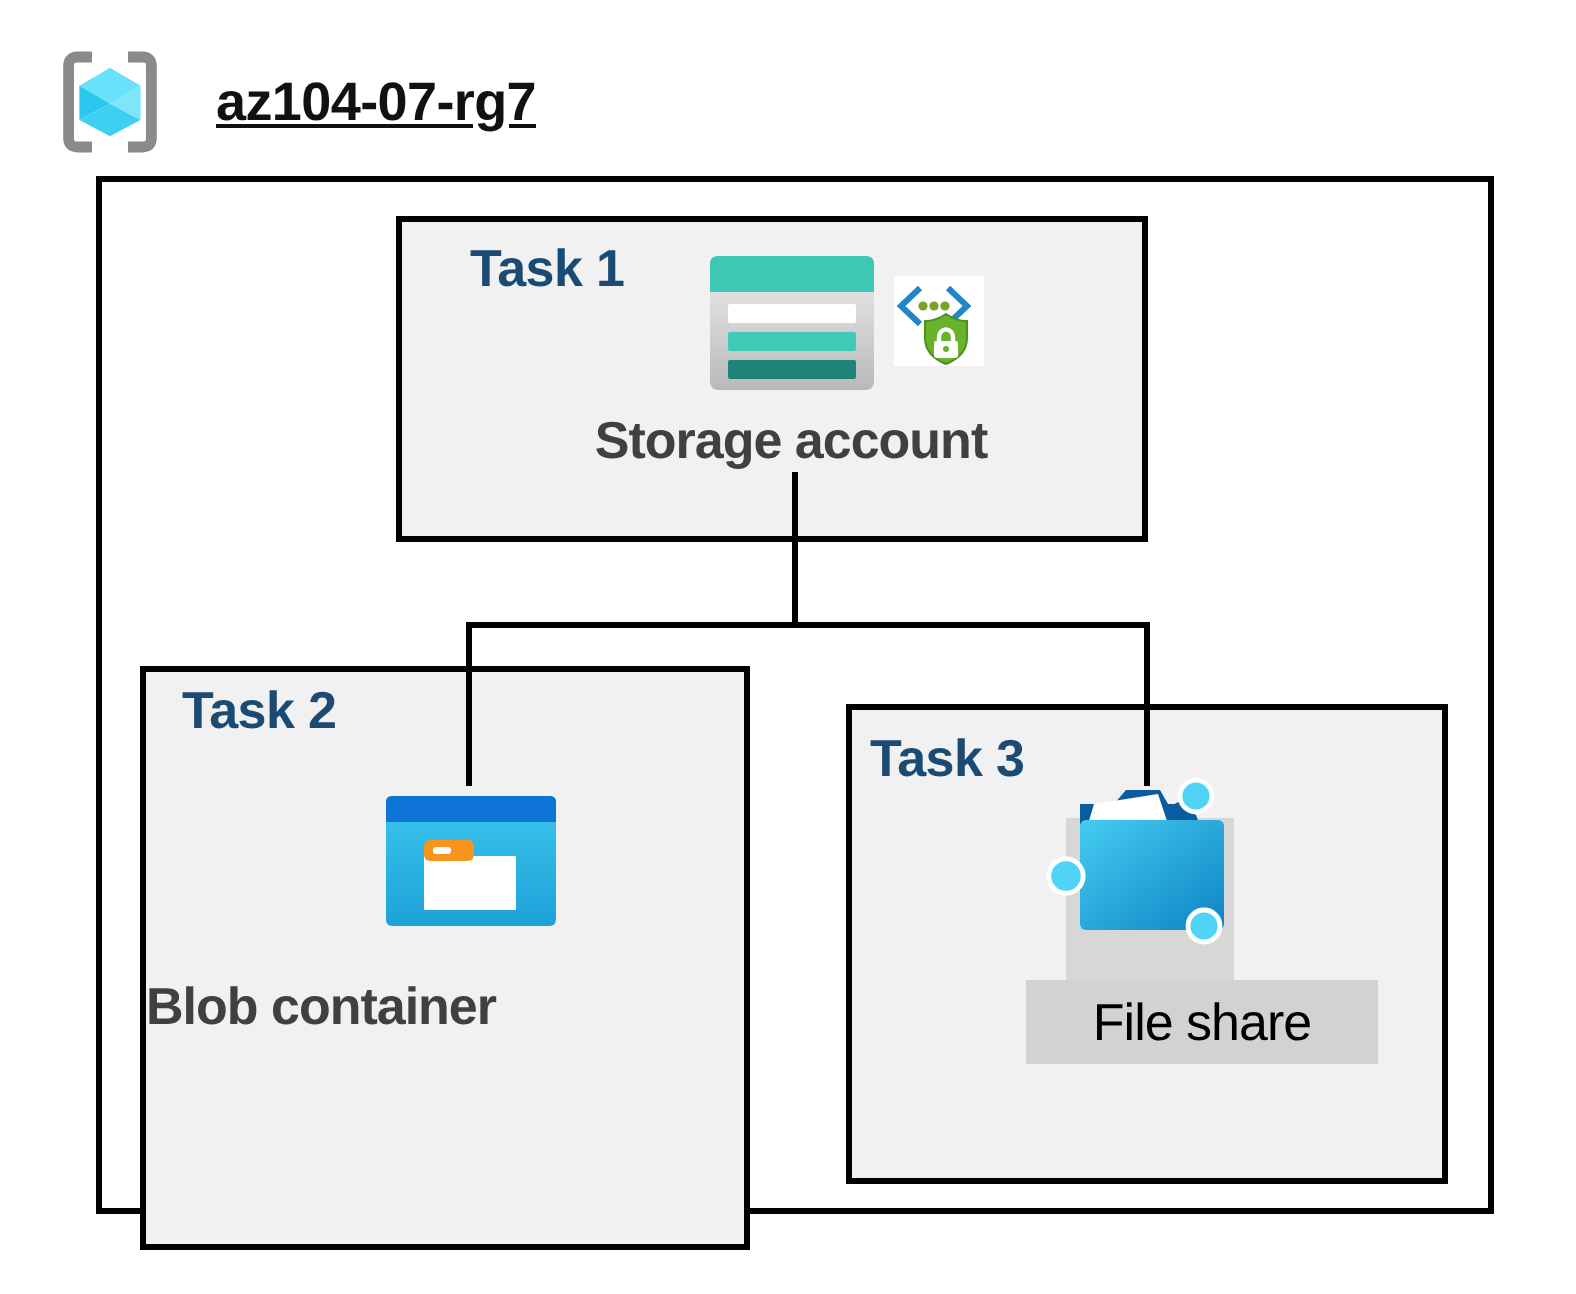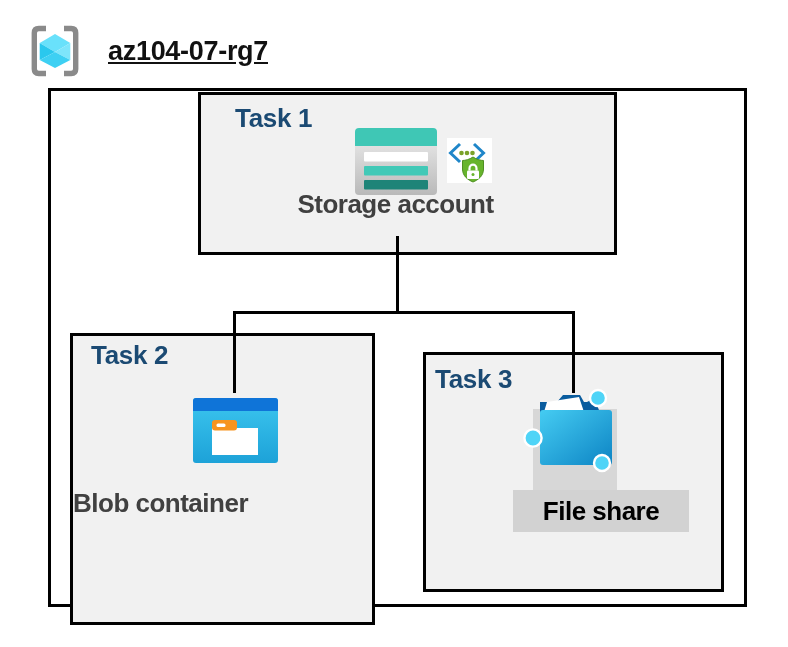--- a/index.html
+++ b/index.html
@@ -8,38 +8,38 @@
   .abs { position:absolute; }
   * { box-sizing:border-box; }
 
   
   .rg-icon { left:28px; top:22px; width:54px; height:58px; }
   .rg-title { left:108px; top:36px; font-size:27px; font-weight:bold; color:#111111; letter-spacing:-0.3px; white-space:nowrap;text-decoration:underline; }
 
   
   .outer-box { left:48px; top:88px; width:699px; height:519px; border:3px solid #000; background:#ffffff; }
   .task-box { background:#f1f1f1; border:3px solid #000; }
-  #task1 { left:198px; top:92px; width:419px; height:163px;padding-left:48px; }
+  #task1 { left:198px; top:108px; width:376px; height:163px;padding-left:48px; }
   #task2 { left:70px;  top:333px; width:305px; height:292px; }
   #task3 { left:423px; top:352px; width:301px; height:240px; }
 
   .task-label { position:absolute; font-size:26px; font-weight:bold; color:#1b4a73; letter-spacing:-0.3px; white-space:nowrap; }
   #task1 .task-label { left:34px; top:8px; }
   #task2 .task-label { left:18px; top:4px; }
   #task3 .task-label { left:9px;  top:9px; }
 
   .resource-label { position:absolute; font-size:26px; font-weight:bold; color:#404040; letter-spacing:-0.5px; white-space:nowrap; }
   #task1 .resource-label { left:0; top:94px;  width:389px; text-align:center; }
   #task2 .resource-label { left:0; top:152px; width:331px; text-align:left; }
 
   
   .icon-highlight { position:absolute; left:107px; top:54px; width:84px; height:81px; background:#d7d7d7; }
   .label-highlight { position:absolute; left:87px; top:135px; width:176px; height:42px; background:#d2d2d2;
                      display:flex; align-items:center; justify-content:center;
-                     font-size:26px; font-weight:bold; color:#000; letter-spacing:-0.5px; white-space:nowrap; }
+                     font-size:26px; font-weight:normal; color:#000; letter-spacing:-0.5px; white-space:nowrap; }
 
   
   .conn { background:#000; z-index:3; }
   #conn-v1 { left:396px; top:236px; width:3px;  height:78px; }
   #conn-h1 { left:233px; top:311px; width:342px; height:3px; }
   #conn-v2 { left:233px; top:311px; width:3px;  height:82px; }
   #conn-v3 { left:572px; top:311px; width:3px;  height:82px; }
 
   
   .node-icon { z-index:4; }

